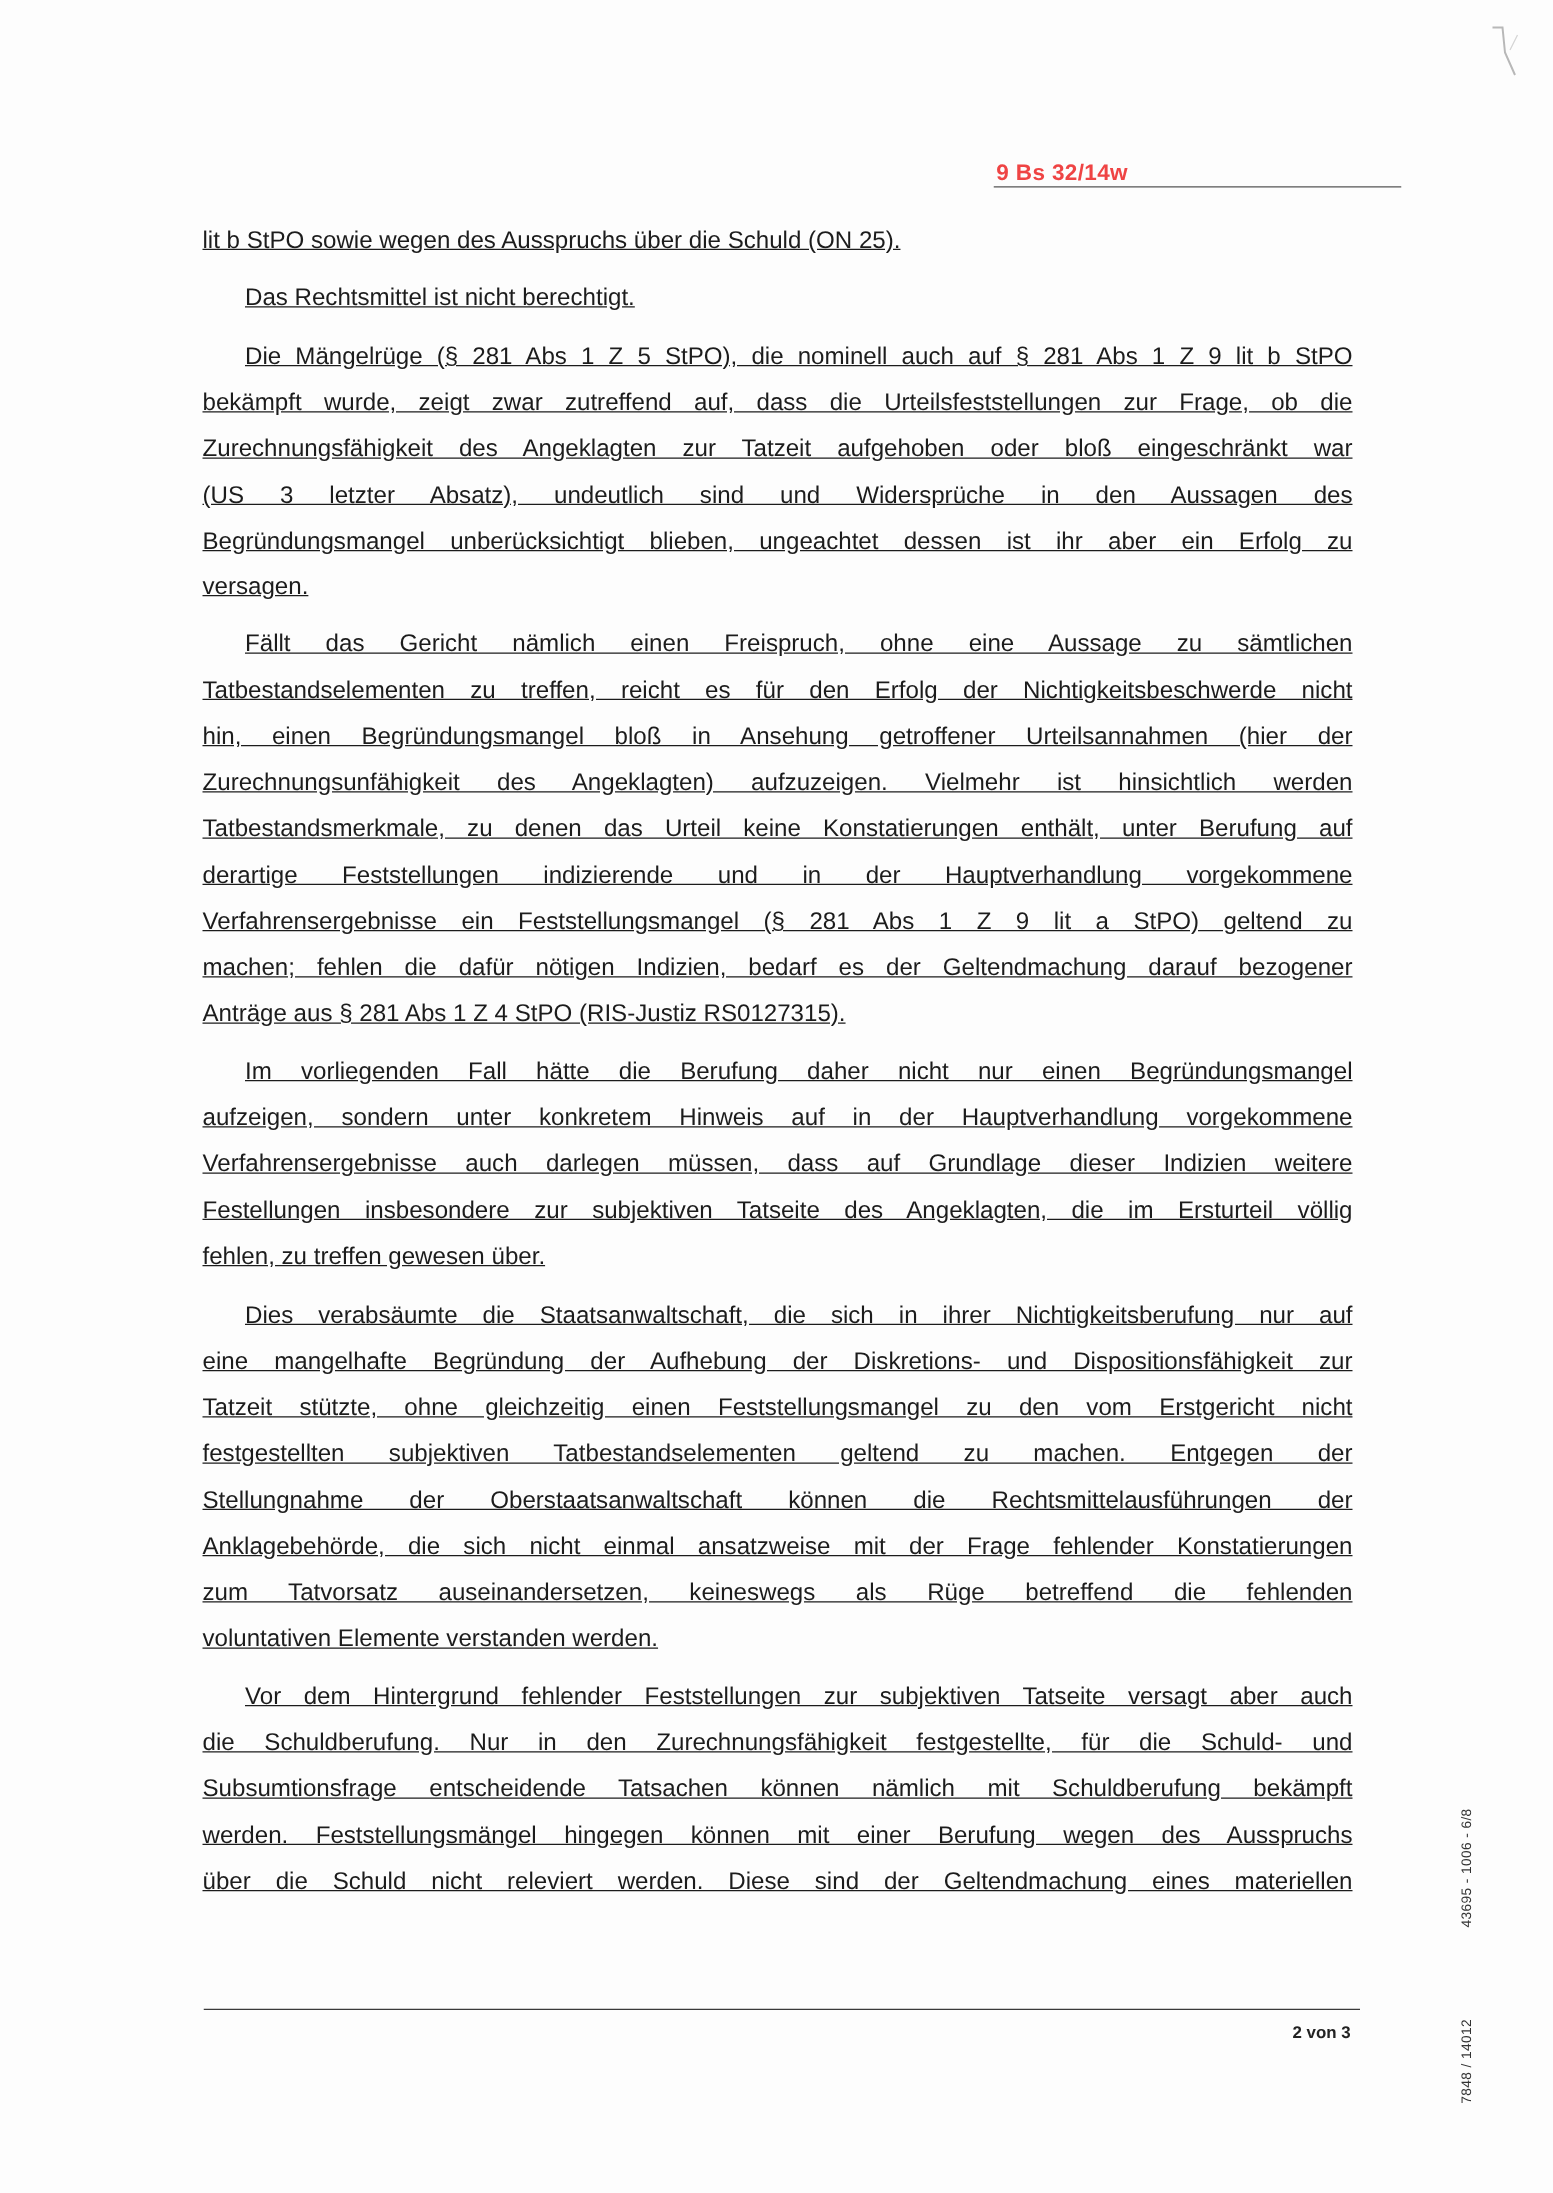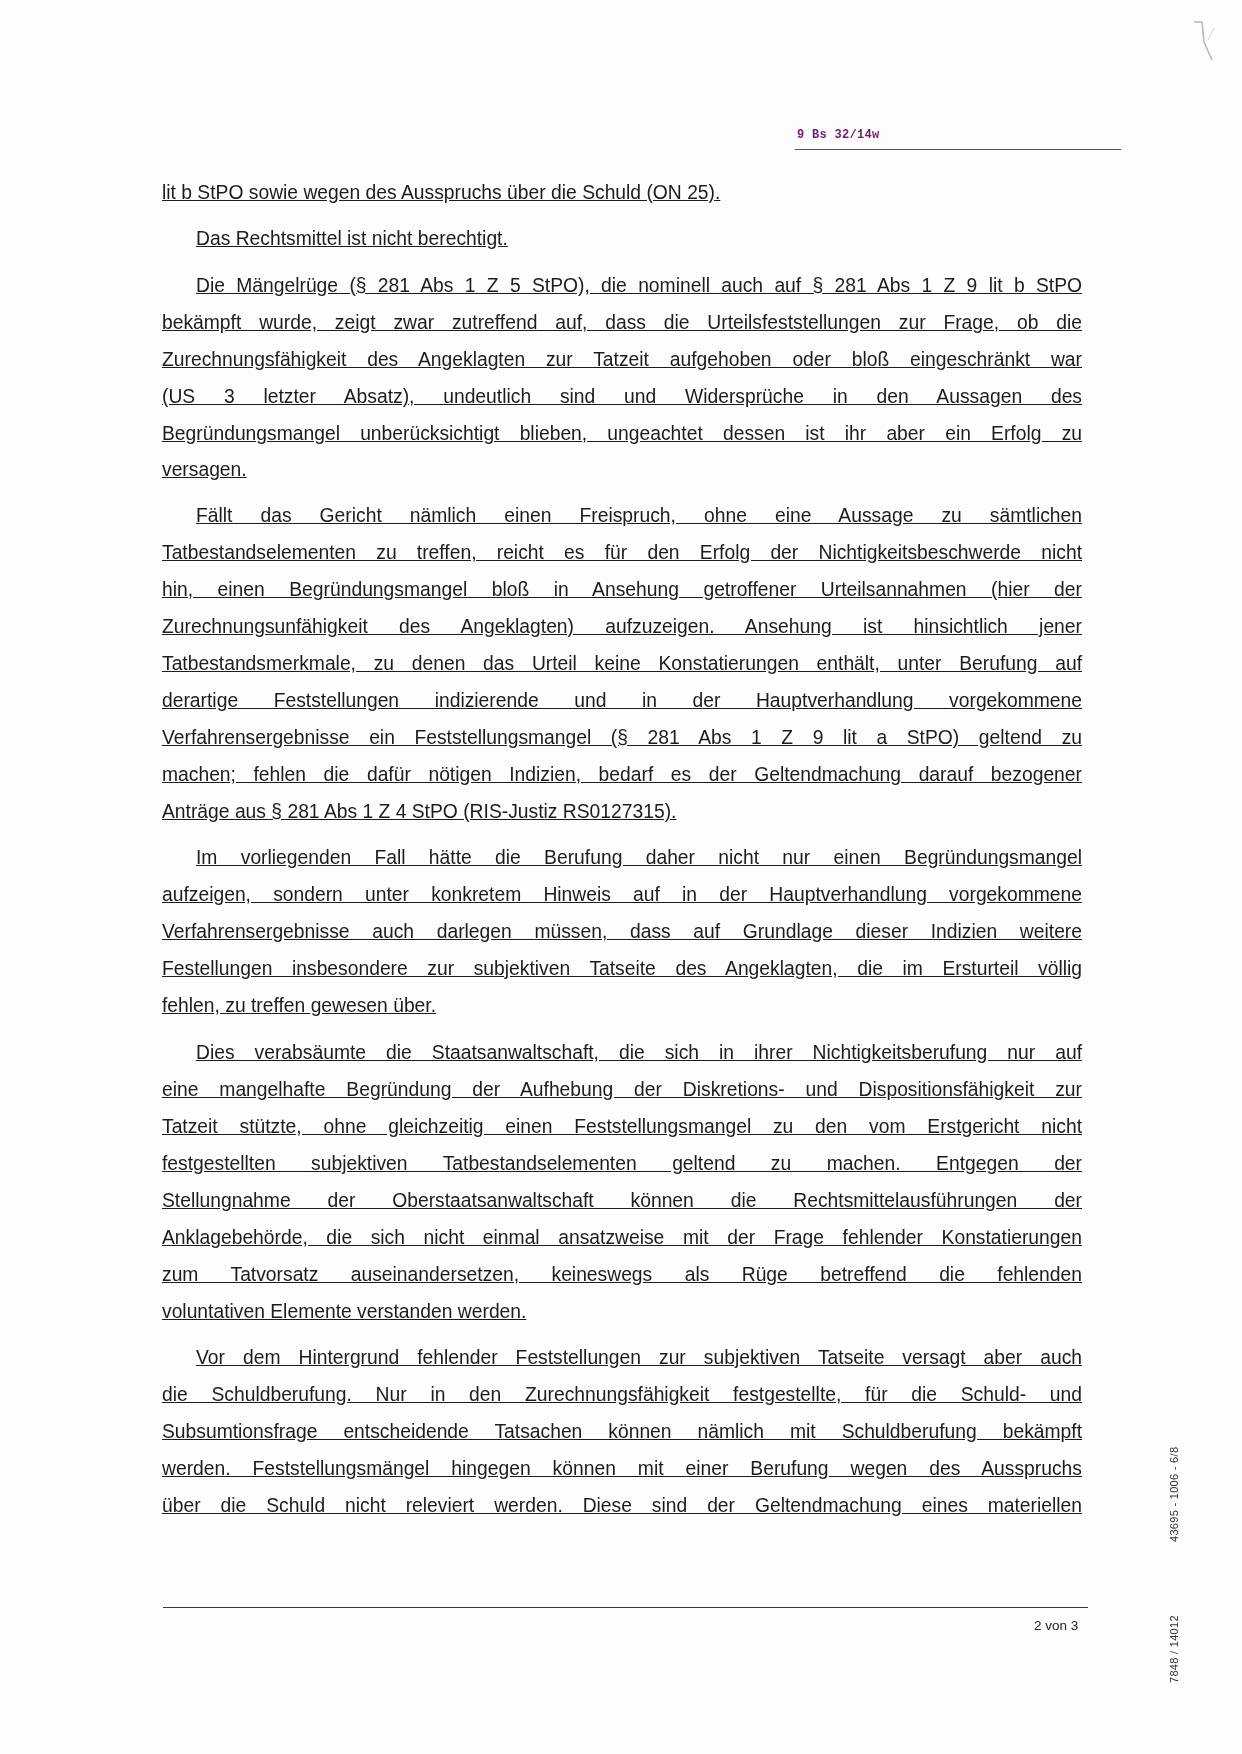--- a/index.html
+++ b/index.html
@@ -4,21 +4,21 @@
 <style>
   html, body { margin: 0; padding: 0; }
   body {
     width: 1242px; height: 1754px; position: relative; overflow: hidden;
     background: #fdfdfd; color: #1a1a1a;
     font-family: "Liberation Sans", sans-serif;
   }
   .page { position: absolute; left: 0; top: 0; width: 1242px; height: 1754px; }
   .case-number {
     position: absolute; left: 797px; top: 128px;
-    font-size: 12px; font-weight: bold; letter-spacing: 0.3px; color: #701a75; font-family: Liberation Mono, monospace;
+    font-size: 18px; font-weight: bold; letter-spacing: 0.3px; color: #ef4444;
   }
   .header-rule {
     position: absolute; left: 795px; top: 149px; width: 326px; height: 0;
     border-top: 1.6px solid #555;
   }
   .body-text { position: absolute; left: 162px; top: 0; width: 920px; }
   .line {
     position: absolute; left: 0; width: 920px; height: 26px;
     font-size: 19.3px; line-height: 26px; white-space: nowrap;
     text-align: justify; text-align-last: justify;
@@ -26,21 +26,21 @@
     text-decoration: underline;
   }
   .line.last { text-align-last: left; }
   .line.indent { left: 34px; width: 886px; }
   .footer-rule {
     position: absolute; left: 163px; top: 1607px; width: 925px; height: 0;
     border-top: 1.8px solid #3a3a3a;
   }
   .page-number {
     position: absolute; left: 1034px; top: 1618px;
-    font-size: 13.5px; font-weight: normal; color: #222;
+    font-size: 13.5px; font-weight: bold; color: #222;
   }
   .margin-code {
     position: absolute; font-size: 11px; color: #333;
     transform: rotate(-90deg); transform-origin: left top; white-space: nowrap;
     letter-spacing: 0.3px;
   }
   .margin-code.code-1 { left: 1168px; top: 1542px; }
   .margin-code.code-2 { left: 1168px; top: 1683px; }
   .corner-mark {
     position: absolute; left: 1190px; top: 18px; width: 30px; height: 50px;
@@ -67,21 +67,21 @@
     <div class="line indent" style="top:273px">Die Mängelrüge (§ 281 Abs 1 Z 5 StPO), die nominell auch auf § 281 Abs 1 Z 9 lit b StPO</div>
     <div class="line" style="top:310px">bekämpft wurde, zeigt zwar zutreffend auf, dass die Urteilsfeststellungen zur Frage, ob die</div>
     <div class="line" style="top:347px">Zurechnungsfähigkeit des Angeklagten zur Tatzeit aufgehoben oder bloß eingeschränkt war</div>
     <div class="line" style="top:384px">(US 3 letzter Absatz), undeutlich sind und Widersprüche in den Aussagen des</div>
     <div class="line" style="top:421px">Begründungsmangel unberücksichtigt blieben, ungeachtet dessen ist ihr aber ein Erfolg zu</div>
     <div class="line last" style="top:457px">versagen.</div>
 
     <div class="line indent" style="top:503px">Fällt das Gericht nämlich einen Freispruch, ohne eine Aussage zu sämtlichen</div>
     <div class="line" style="top:540px">Tatbestandselementen zu treffen, reicht es für den Erfolg der Nichtigkeitsbeschwerde nicht</div>
     <div class="line" style="top:577px">hin, einen Begründungsmangel bloß in Ansehung getroffener Urteilsannahmen (hier der</div>
-    <div class="line" style="top:614px">Zurechnungsunfähigkeit des Angeklagten) aufzuzeigen. Ansehung ist hinsichtlich jener</div>
+    <div class="line" style="top:614px">Zurechnungsunfähigkeit des Angeklagten) aufzuzeigen. Vielmehr ist hinsichtlich werden</div>
     <div class="line" style="top:651px">Tatbestandsmerkmale, zu denen das Urteil keine Konstatierungen enthält, unter Berufung auf</div>
     <div class="line" style="top:688px">derartige Feststellungen indizierende und in der Hauptverhandlung vorgekommene</div>
     <div class="line" style="top:725px">Verfahrensergebnisse ein Feststellungsmangel (§ 281 Abs 1 Z 9 lit a StPO) geltend zu</div>
     <div class="line" style="top:762px">machen; fehlen die dafür nötigen Indizien, bedarf es der Geltendmachung darauf bezogener</div>
     <div class="line last" style="top:799px">Anträge aus § 281 Abs 1 Z 4 StPO (RIS-Justiz RS0127315).</div>
 
     <div class="line indent" style="top:845px">Im vorliegenden Fall hätte die Berufung daher nicht nur einen Begründungsmangel</div>
     <div class="line" style="top:882px">aufzeigen, sondern unter konkretem Hinweis auf in der Hauptverhandlung vorgekommene</div>
     <div class="line" style="top:919px">Verfahrensergebnisse auch darlegen müssen, dass auf Grundlage dieser Indizien weitere</div>
     <div class="line" style="top:956px">Festellungen insbesondere zur subjektiven Tatseite des Angeklagten, die im Ersturteil völlig</div>

